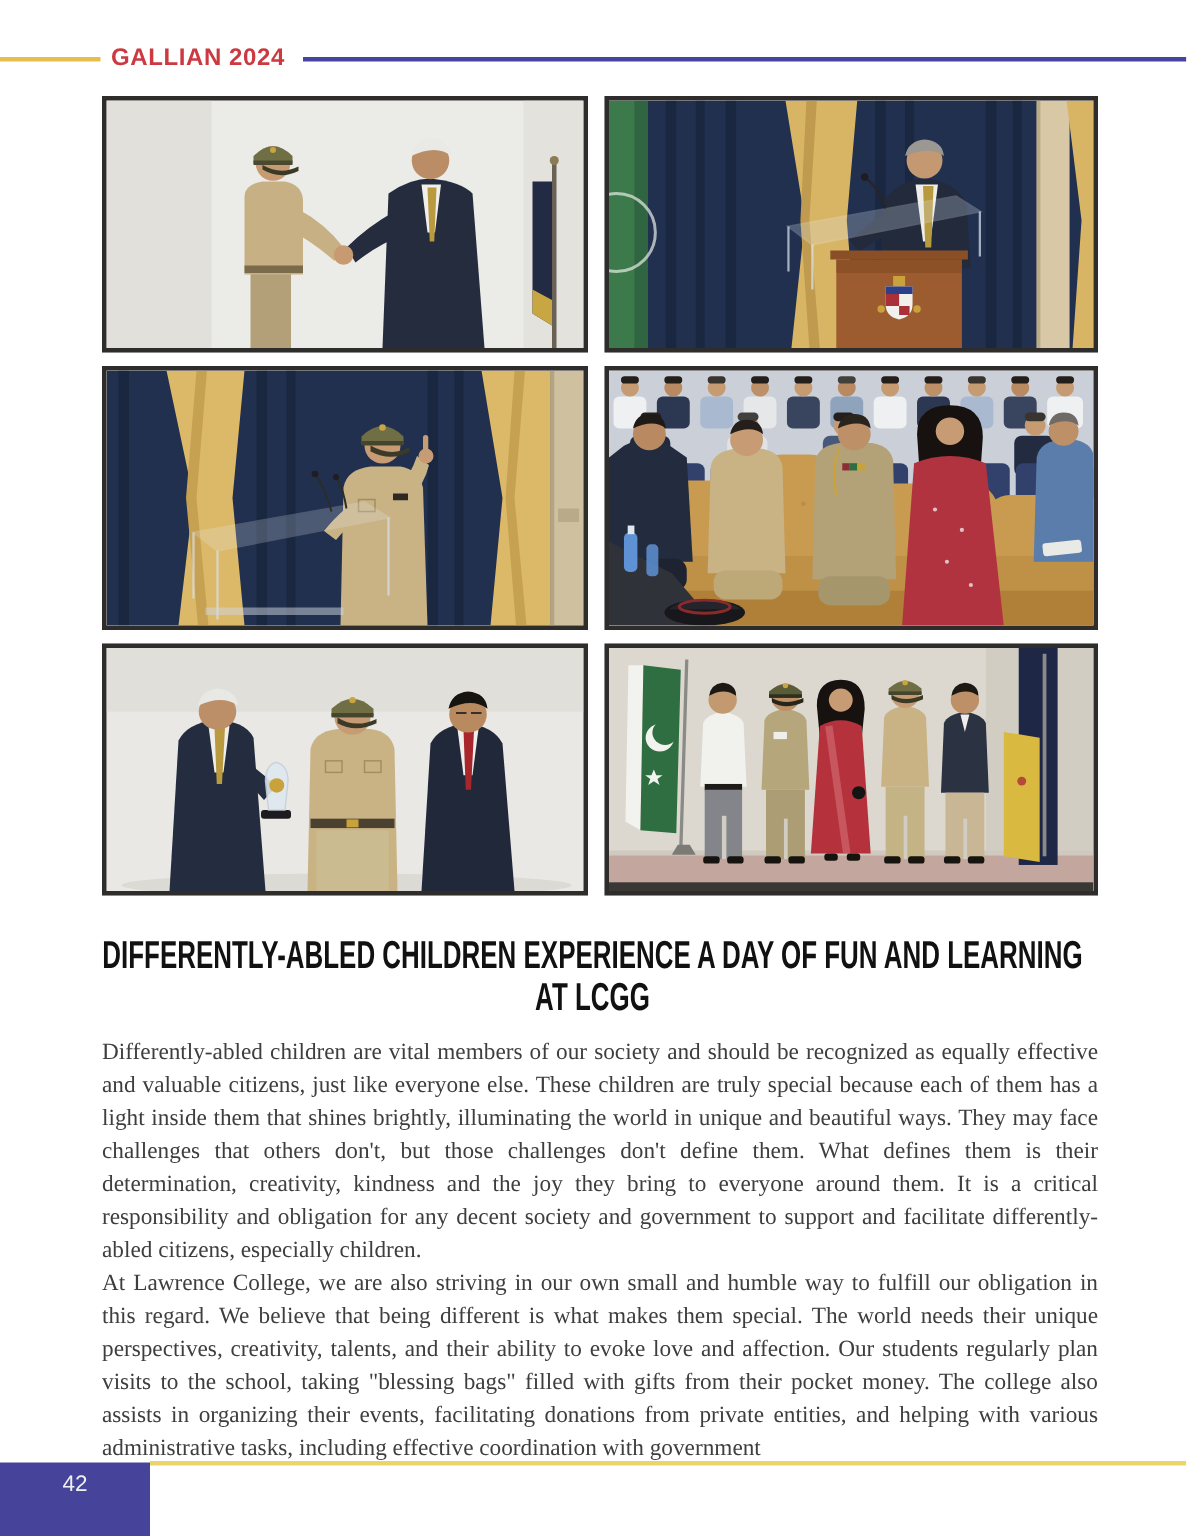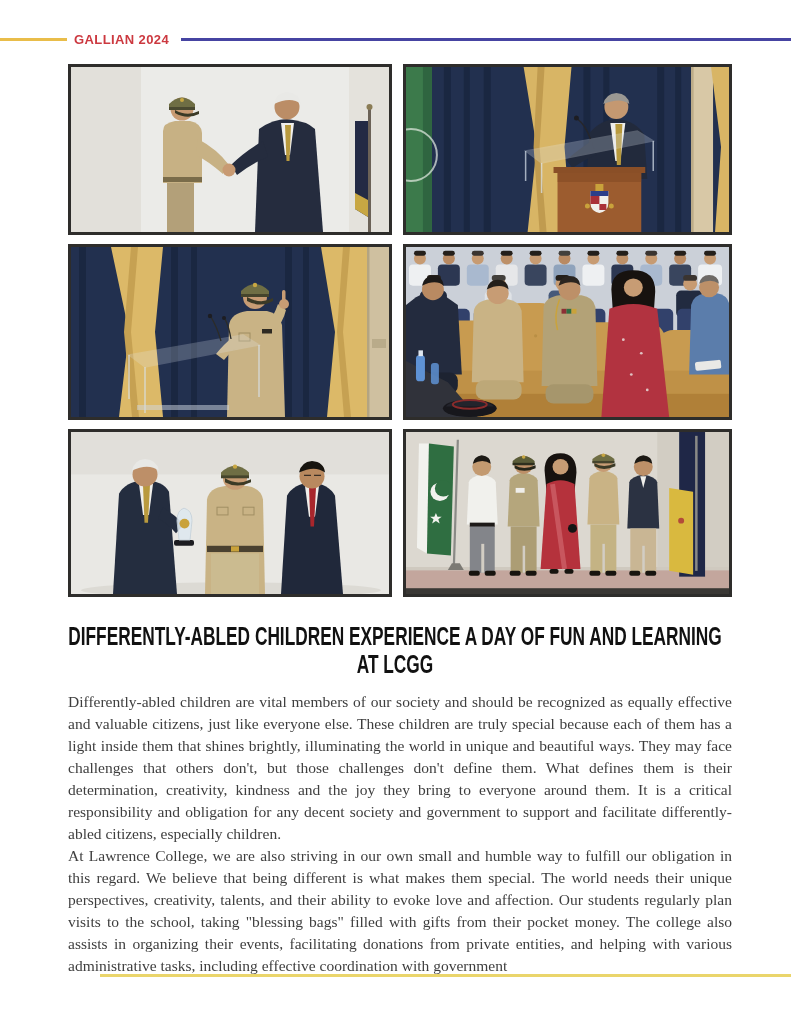--- a/index.html
+++ b/index.html
@@ -5,21 +5,21 @@
   * { margin:0; padding:0; box-sizing:border-box; }
   html,body { background:#ffffff; }
   .page {
     position:relative; width:791px; height:1024px; background:#ffffff;
     font-family:"Liberation Sans", sans-serif; overflow:hidden; margin:0 auto;
   }
   
   .header { position:absolute; top:30px; left:0; right:0; height:18px;
     display:flex; align-items:center; }
   .line-gold { width:67px; height:3px; background:#e9bd4a; margin-right:7px; }
-  .header-title { color:#cc3940; font-size:13px; font-weight:bold;
+  .header-title { color:#cc3940; font-size:16px; font-weight:bold;
     letter-spacing:.4px; white-space:nowrap; }
   .line-blue { flex:1; height:3px; background:#4644a2; margin-left:12px; }
   
   .photo-grid { position:absolute; left:68px; top:64px; display:grid;
     grid-template-columns:324px 329px; grid-template-rows:171px 176px 168px;
     column-gap:11px; row-gap:9px; }
   figure.photo { border:3px solid #2e2d2b; background:#ddd; overflow:hidden; }
   figure.photo svg { display:block; width:100%; height:100%; }
   
   h1.article-title {
@@ -470,14 +470,17 @@
   </div>
 
   <h1 class="article-title">DIFFERENTLY-ABLED CHILDREN EXPERIENCE A DAY OF FUN AND LEARNING AT LCGG</h1>
 
   <div class="article-body">
     <p>Differently-abled children are vital members of our society and should be recognized as equally effective and valuable citizens, just like everyone else. These children are truly special because each of them has a light inside them that shines brightly, illuminating the world in unique and beautiful ways. They may face challenges that others don't, but those challenges don't define them. What defines them is their determination, creativity, kindness and the joy they bring to everyone around them. It is a critical responsibility and obligation for any decent society and government to support and facilitate differently-abled citizens, especially children.</p>
     <p>At Lawrence College, we are also striving in our own small and humble way to fulfill our obligation in this regard. We believe that being different is what makes them special. The world needs their unique perspectives, creativity, talents, and their ability to evoke love and affection. Our students regularly plan visits to the school, taking "blessing bags" filled with gifts from their pocket money. The college also assists in organizing their events, facilitating donations from private entities, and helping with various administrative tasks, including effective coordination with government</p>
   </div>
 
   <div class="footer-rule"></div>
+  <div class="footer-block">
+    <span>42</span>
+  </div>
 
 </div>
 
 </body></html>

